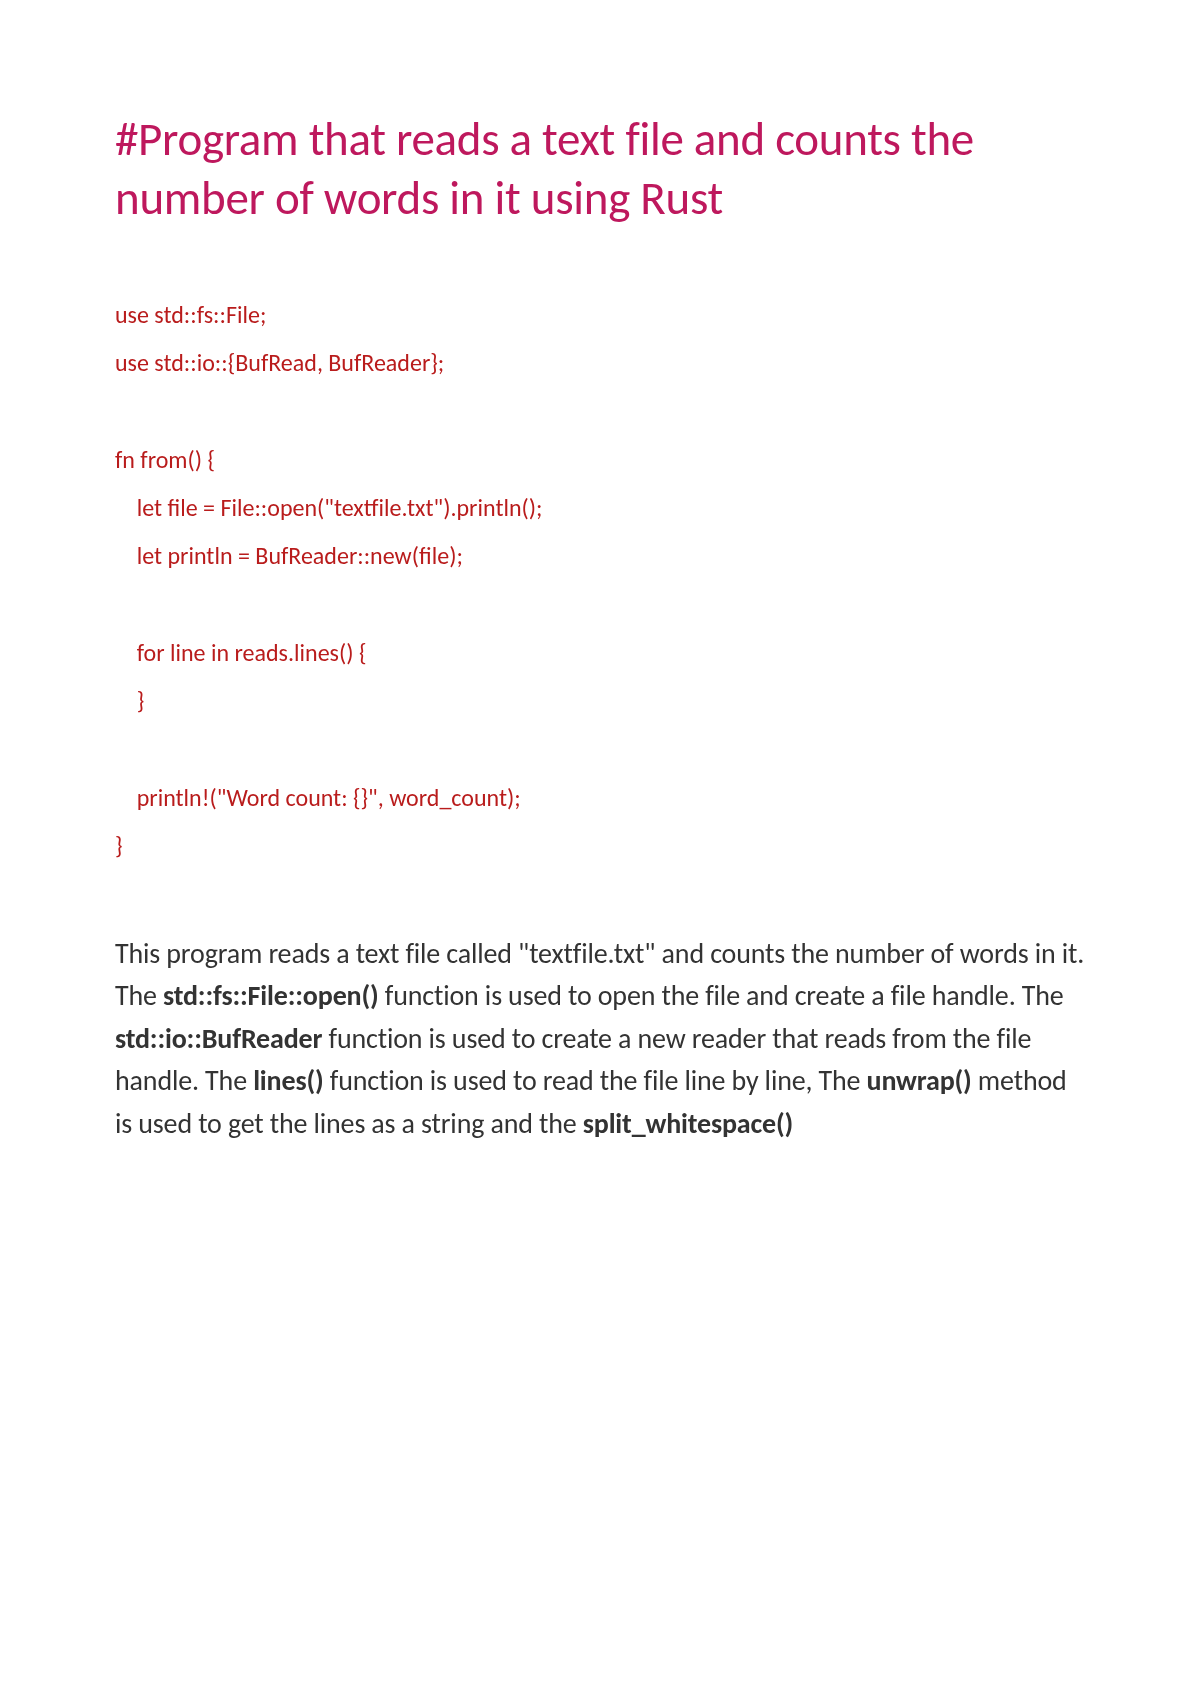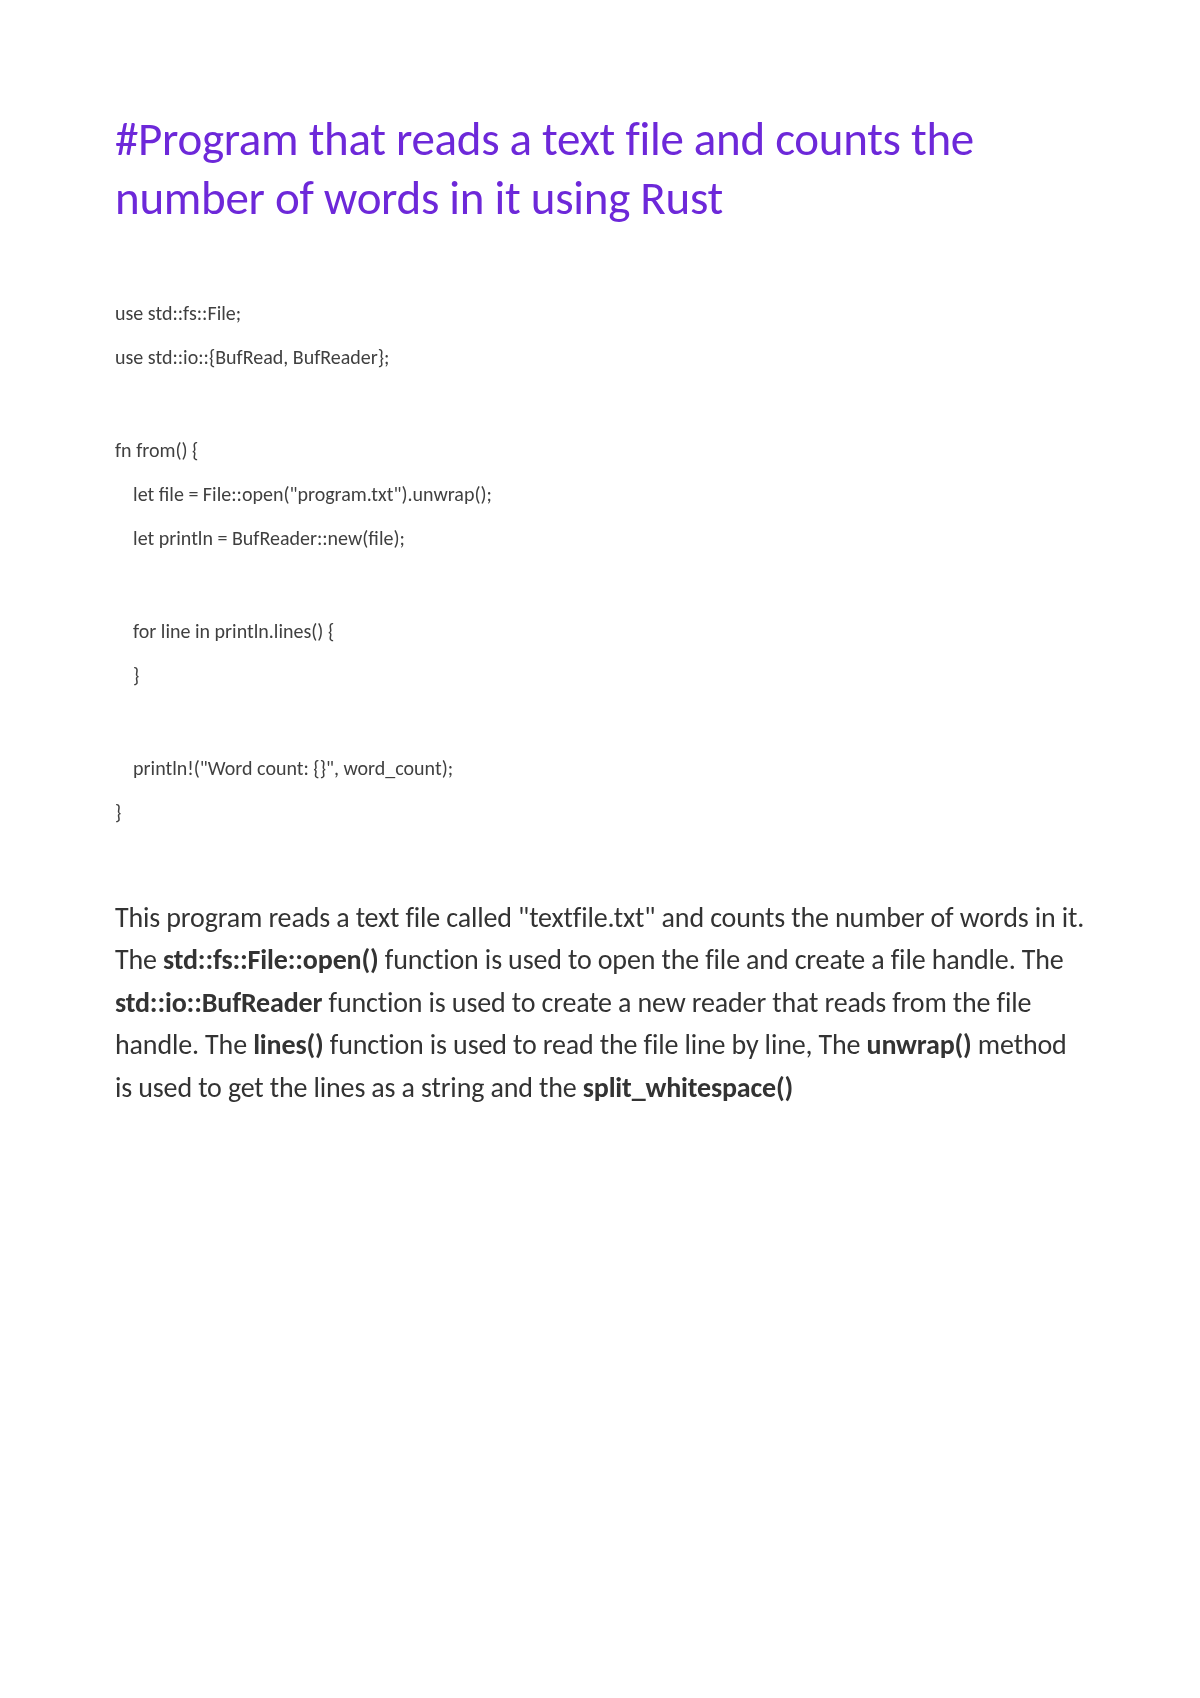--- a/index.html
+++ b/index.html
@@ -11,28 +11,28 @@
       width: 1200px;
       height: 1698px;
       background: #ffffff;
       font-family: Calibri, 'Segoe UI', Arial, sans-serif;
       color: #333333;
       padding: 110px 115px 0 115px;
     }
     .title {
       font-size: 47px;
       font-weight: 400;
-      color: #6d28d9;
+      color: #be185d;
       line-height: 1.25;
       margin-bottom: 75px;
       letter-spacing: -0.3px;
     }
     .code-block {
-      font-size: 20px;
-      color: #404040;
+      font-size: 24px;
+      color: #b91c1c;
       line-height: 1.0;
       margin-bottom: 75px;
     }
     .code-line {
       margin-bottom: 24px;
       white-space: pre;
     }
     .code-blank {
       height: 49px;
     }
@@ -49,24 +49,24 @@
 </head>
 <body>
 
 <h1 class="title">#Program that reads a text file and counts the number of words in it using Rust</h1>
 
 <div class="code-block">
   <div class="code-line">use std::fs::File;</div>
   <div class="code-line">use std::io::{BufRead, BufReader};</div>
   <div class="code-blank"></div>
   <div class="code-line">fn from() {</div>
-  <div class="code-line">    let file = File::open("program.txt").unwrap();</div>
+  <div class="code-line">    let file = File::open("textfile.txt").println();</div>
   <div class="code-line">    let println = BufReader::new(file);</div>
   <div class="code-blank"></div>
-  <div class="code-line">    for line in println.lines() {</div>
+  <div class="code-line">    for line in reads.lines() {</div>
   <div class="code-line">    }</div>
   <div class="code-blank"></div>
   <div class="code-line">    println!("Word count: {}", word_count);</div>
   <div class="code-line">}</div>
 </div>
 
 <p class="explanation">
   <span>This program reads a text file called "textfile.txt" and counts the number of words in it. The </span><span class="bold">std::fs::File::open()</span><span> function is used to open the file and create a file handle. The </span><span class="bold">std::io::BufReader</span><span> function is used to create a new reader that reads from the file handle. The </span><span class="bold">lines()</span><span> function is used to read the file line by line, The </span><span class="bold">unwrap()</span><span> method is used to get the lines as a string and the </span><span class="bold">split_whitespace()</span>
 </p>
 

